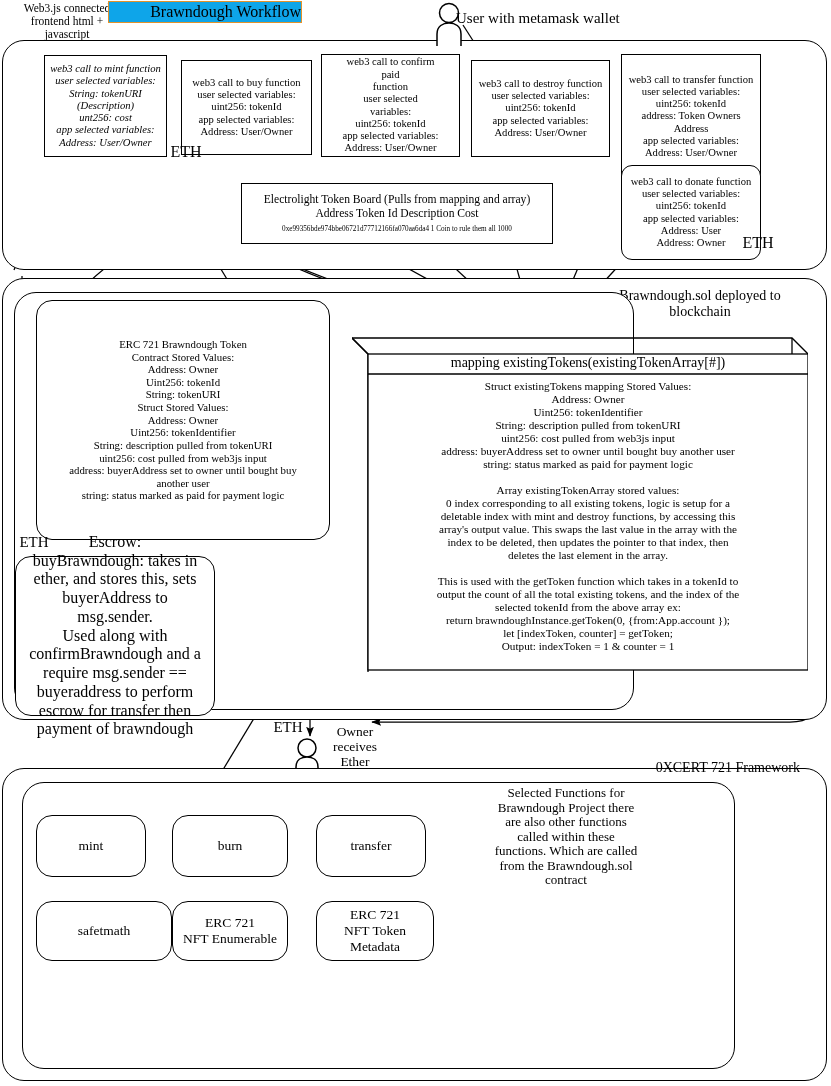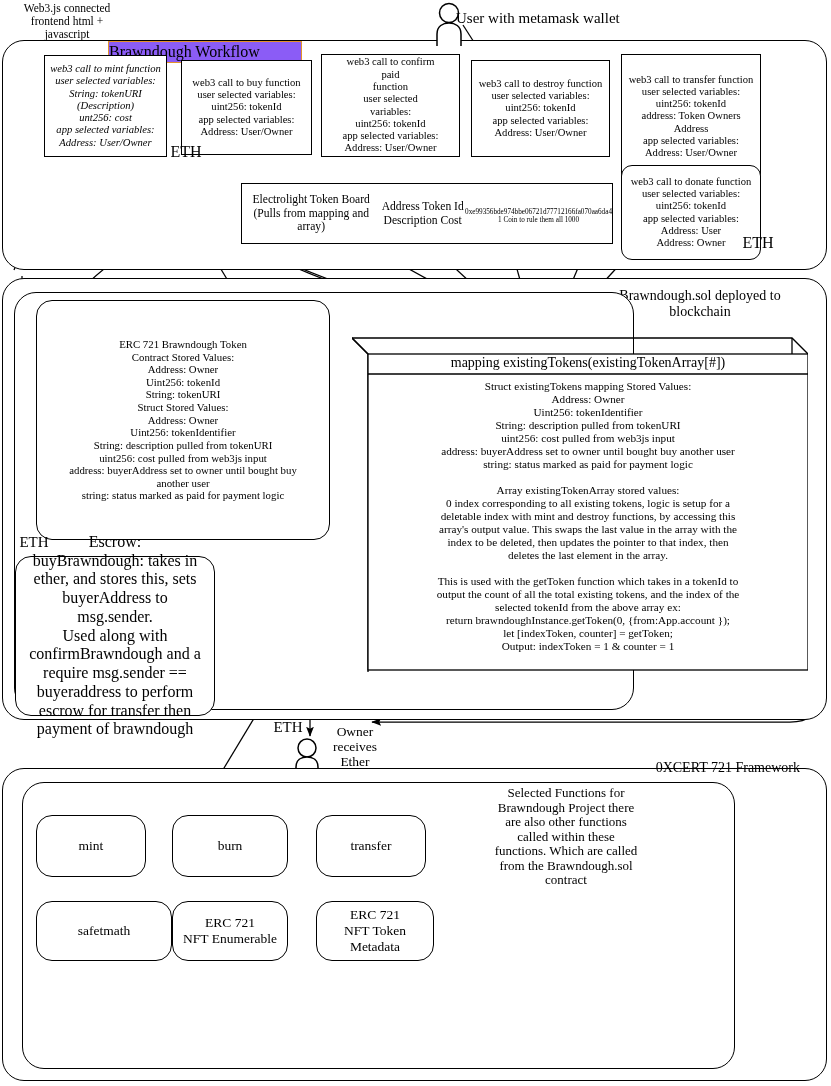--- a/index.html
+++ b/index.html
@@ -17,22 +17,22 @@
   
   .round{position:absolute;border:1.1px solid #000;background:#fff;border-radius:22px;box-sizing:border-box;}
   .roundbox{position:absolute;border:1.2px solid #000;background:#fff;border-radius:16px;box-sizing:border-box;
             display:flex;align-items:center;justify-content:center;text-align:center;line-height:1.17;}
 
   
   .node3d{position:absolute;}
   .node3d .title{position:absolute;text-align:center;}
   .node3d .body{position:absolute;text-align:center;white-space:pre-line;line-height:1.16;}
 
-  .title-badge{position:absolute;background:#8b5cf6;border:1.4px solid #e3922a;
-               display:flex;align-items:center;justify-content:flex-start;box-sizing:border-box;margin-top:40px;}
+  .title-badge{position:absolute;background:#0ea5e9;border:1.4px solid #e3922a;
+               display:flex;align-items:center;justify-content:flex-end;box-sizing:border-box;}
 
   .actor{position:absolute;}
   .eth{position:absolute;}
 </style>
 </head>
 <body>
 
 <div id="stage">
 
   <svg id="wires" viewBox="0 0 831 1086">
@@ -145,21 +145,21 @@
   </div>
   <div class="rect" style="left:621px;top:165px;width:140px;height:95px;font-size:10.6px;padding:2px;border-radius:11px;">
     <span style="white-space:pre-line;">web3 call to donate function
 user selected variables:
 uint256: tokenId
 app selected variables:
 Address: User
 Address: Owner</span>
   </div>
 
-  <div class="rect" style="left:241px;top:183px;width:372px;height:61px;flex-direction:row;padding:6px 0;">
+  <div class="rect" style="left:241px;top:183px;width:312px;height:61px;flex-direction:column;padding:6px 16px;">
     <span style="font-size:11.6px;">Electrolight Token Board (Pulls from mapping and array)</span>
     <span style="font-size:11.6px;">Address Token Id Description Cost</span>
     <span style="font-size:7.2px;margin-top:5px;">0xe99356bde974bbe06721d77712166fa070aa6da4 1 Coin to rule them all 1000</span>
   </div>
 
   <div class="eth lbl" style="left:166px;top:143px;width:40px;font-size:16px;">ETH</div>
   <div class="eth lbl" style="left:738px;top:234px;width:40px;font-size:16px;">ETH</div>
 
   <div class="round" style="left:2px;top:278px;width:825px;height:442px;"></div>
   <div class="lbl" style="left:600px;top:288px;width:200px;font-size:14px;">Brawndough.sol deployed to

